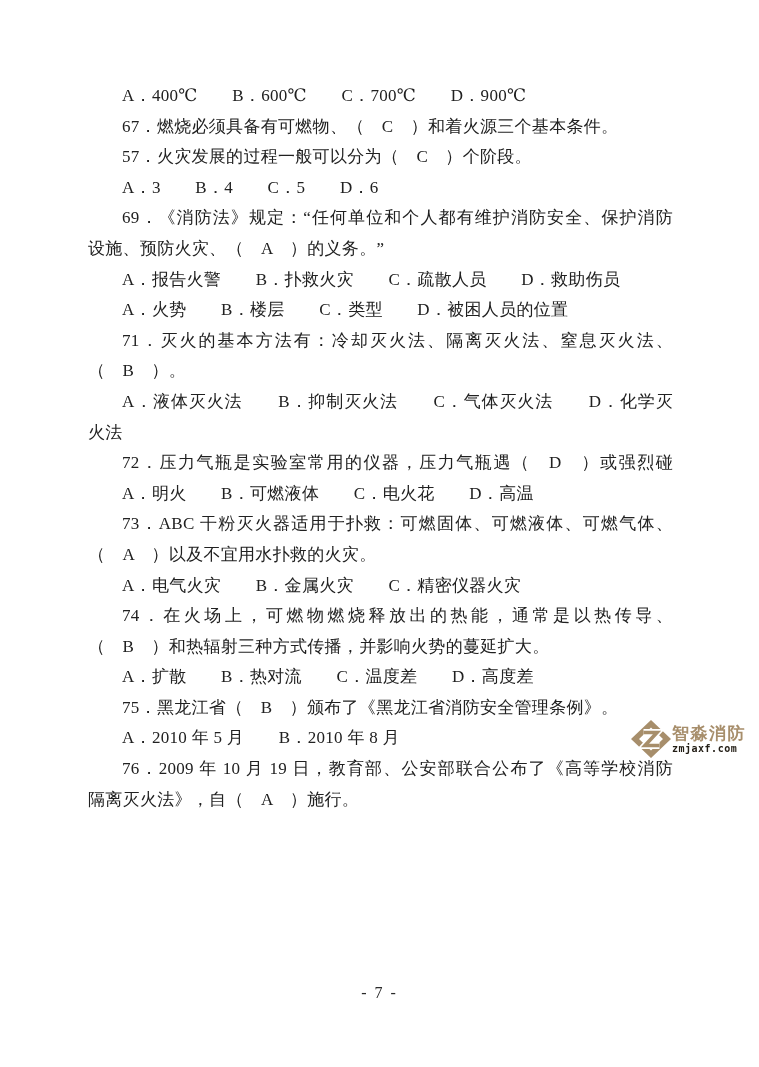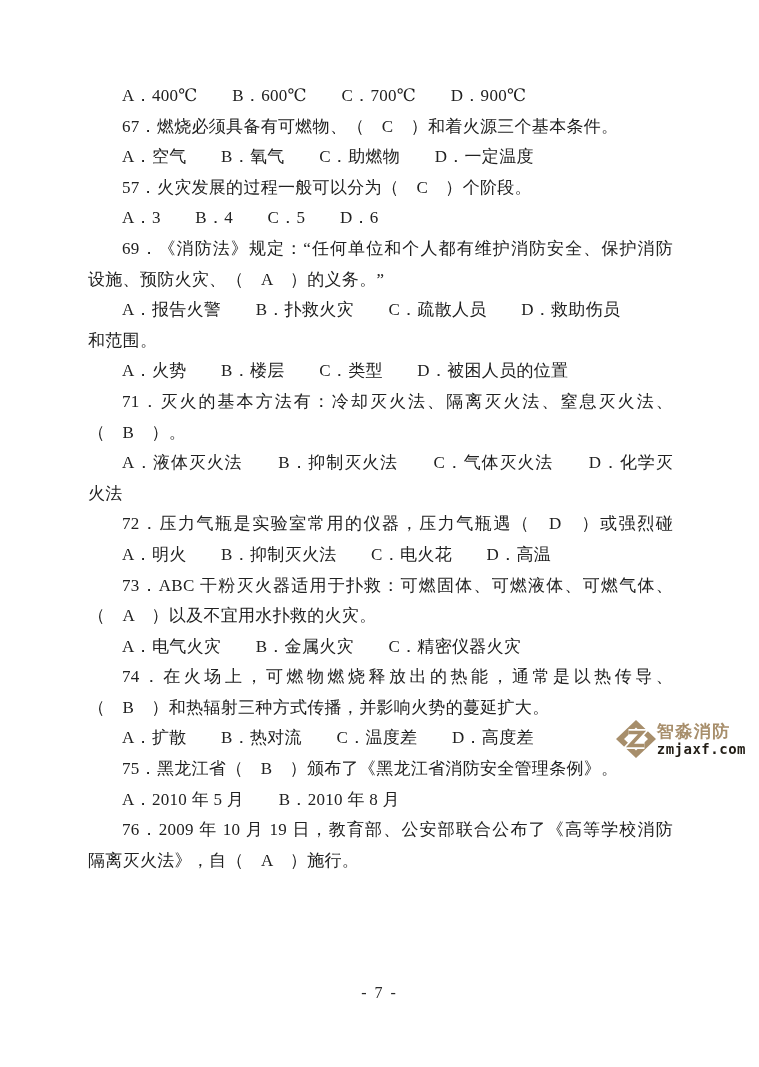--- a/index.html
+++ b/index.html
@@ -70,49 +70,47 @@
   }
   .wm-brand {
     font-size: 17px;
     font-weight: 600;
     color: #a78e6b;
     letter-spacing: 1.5px;
     font-family: "Liberation Sans", "DejaVu Sans", sans-serif;
   }
   .wm-domain {
     margin-top: 2px;
-    font-size: 14px;
+    font-size: 10px;
     font-weight: bold;
     color: #221d15;
     letter-spacing: 0.5px;
     font-family: "DejaVu Sans Mono", "Liberation Mono", monospace;
   }
 </style>
 </head>
 <body>
 
 <div class="page">
 
   <main class="content" id="lines-container">
       <p class="line ind">A．400℃　　B．600℃　　C．700℃　　D．900℃</p>
       <p class="line ind">67．燃烧必须具备有可燃物、（　C　）和着火源三个基本条件。</p>
-      <p class="line ind">A．空气　　B．氧气　　C．助燃物　　D．一定温度</p>
       <p class="line ind">57．火灾发展的过程一般可以分为（　C　）个阶段。</p>
       <p class="line ind">A．3　　B．4　　C．5　　D．6</p>
       <p class="line ind just">69．《消防法》规定：“任何单位和个人都有维护消防安全、保护消防</p>
       <p class="line">设施、预防火灾、（　A　）的义务。”</p>
       <p class="line ind">A．报告火警　　B．扑救火灾　　C．疏散人员　　D．救助伤员</p>
-      <p class="line">和范围。</p>
       <p class="line ind">A．火势　　B．楼层　　C．类型　　D．被困人员的位置</p>
       <p class="line ind just">71．灭火的基本方法有：冷却灭火法、隔离灭火法、窒息灭火法、</p>
       <p class="line">（　B　）。</p>
       <p class="line ind just">A．液体灭火法　　B．抑制灭火法　　C．气体灭火法　　D．化学灭</p>
       <p class="line">火法</p>
       <p class="line ind just">72．压力气瓶是实验室常用的仪器，压力气瓶遇（　D　）或强烈碰</p>
-      <p class="line ind">A．明火　　B．抑制灭火法　　C．电火花　　D．高温</p>
+      <p class="line ind">A．明火　　B．可燃液体　　C．电火花　　D．高温</p>
       <p class="line ind just">73．ABC 干粉灭火器适用于扑救：可燃固体、可燃液体、可燃气体、</p>
       <p class="line">（　A　）以及不宜用水扑救的火灾。</p>
       <p class="line ind">A．电气火灾　　B．金属火灾　　C．精密仪器火灾</p>
       <p class="line ind just">74．在火场上，可燃物燃烧释放出的热能，通常是以热传导、</p>
       <p class="line">（　B　）和热辐射三种方式传播，并影响火势的蔓延扩大。</p>
       <p class="line ind">A．扩散　　B．热对流　　C．温度差　　D．高度差</p>
       <p class="line ind">75．黑龙江省（　B　）颁布了《黑龙江省消防安全管理条例》。</p>
       <p class="line ind">A．2010 年 5 月　　B．2010 年 8 月</p>
       <p class="line ind just">76．2009 年 10 月 19 日，教育部、公安部联合公布了《高等学校消防</p>
       <p class="line">隔离灭火法》，自（　A　）施行。</p>

